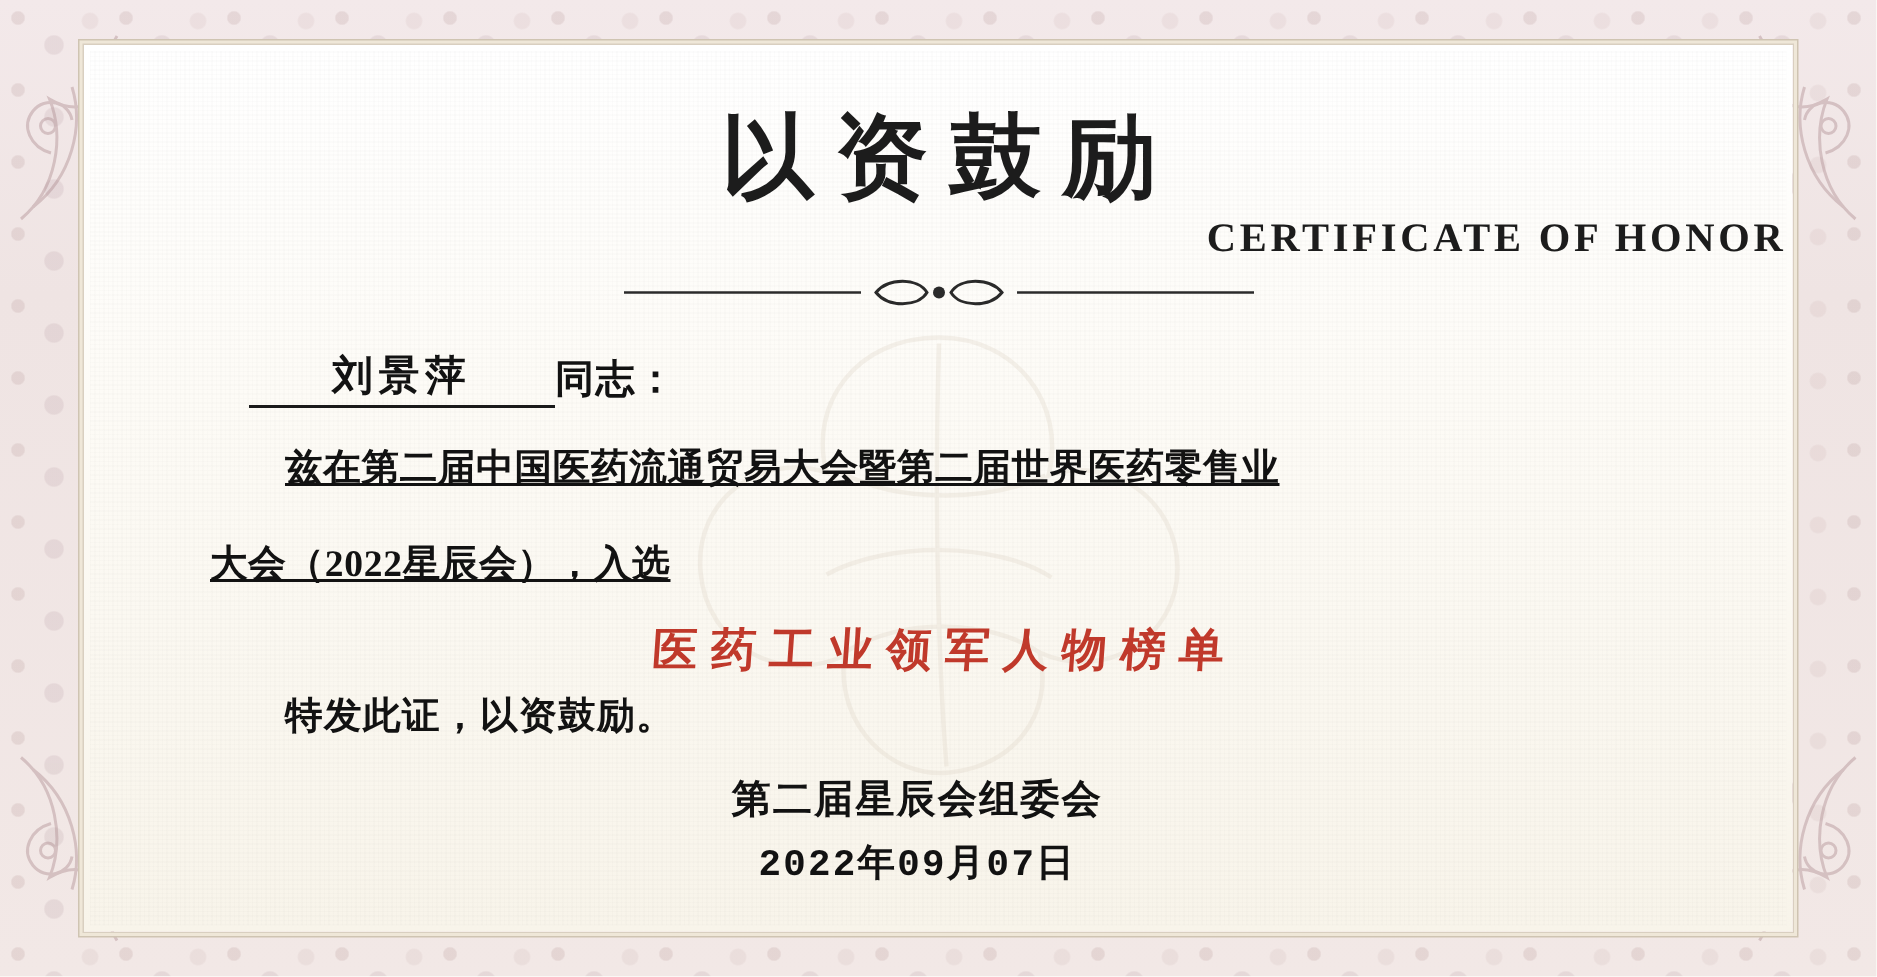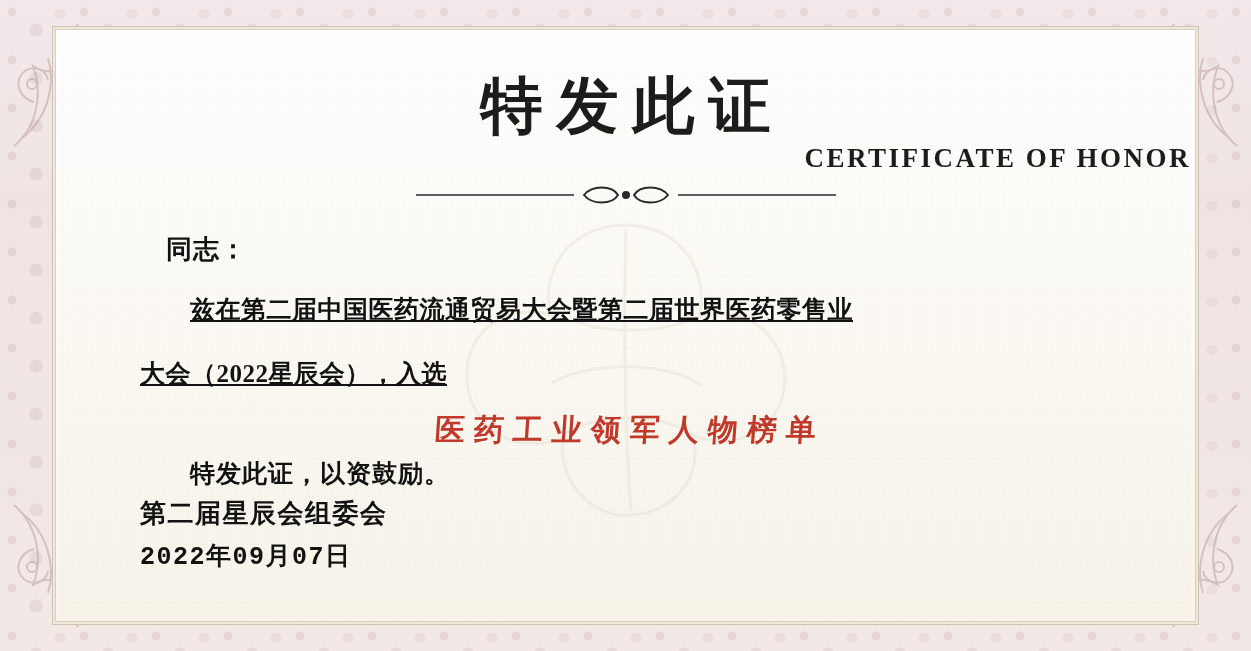--- a/index.html
+++ b/index.html
@@ -169,22 +169,22 @@
 
   .closing {
     margin-top: 6px;
     font-size: 25px;
     font-weight: bold;
     letter-spacing: 1px;
     text-indent: 50px;
   }
 
   .signature {
-    margin-top: 6px;
-    text-align: left;
+    margin-top: 22px;
+    text-align: center;
     padding-right: 28px;
   }
   .sig-org {
     font-size: 26px;
     font-weight: bold;
     letter-spacing: 1.5px;
     color: #121212;
   }
   .sig-date {
     margin-top: 8px;
@@ -263,36 +263,37 @@
                C 300 84, 266 40, 215 40 Z"></path>
       <path d="M150 130 C 186 150, 248 150, 286 132"></path>
       <path d="M140 198 C 180 176, 254 176, 290 200"></path>
       <path d="M152 250 C 190 226, 250 228, 282 250"></path>
       <path d="M215 44 C 212 140, 214 250, 220 326"></path>
     </g>
   </svg>
 
   <div class="content">
 
-    <div class="title-cn">特发此证</div>
+    <div class="title-cn">以资鼓励</div>
     <div class="title-en">CERTIFICATE OF HONOR</div>
 
     <div class="divider">
       <svg viewBox="0 0 420 22" width="420" height="22">
         <line x1="0" y1="11" x2="158" y2="11" stroke="#2a2a2a" stroke-width="1.6"></line>
         <line x1="262" y1="11" x2="420" y2="11" stroke="#2a2a2a" stroke-width="1.6"></line>
         <path d="M168 11 C 176 1, 196 1, 202 11 C 196 21, 176 21, 168 11 Z" fill="none" stroke="#2a2a2a" stroke-width="2"></path>
         <path d="M252 11 C 244 1, 224 1, 218 11 C 224 21, 244 21, 252 11 Z" fill="none" stroke="#2a2a2a" stroke-width="2"></path>
         <circle cx="210" cy="11" r="4" fill="#2a2a2a"></circle>
       </svg>
     </div>
 
     <div class="body-block">
 
       <div class="recipient-line">
+        <span class="recipient-name">刘景萍</span>
         <span class="recipient-suffix">同志：</span>
       </div>
 
       <div class="para">兹在第二届中国医药流通贸易大会暨第二届世界医药零售业</div>
       <div class="para no-indent">大会（2022星辰会），入选</div>
 
       <div class="award-line">医药工业领军人物榜单</div>
 
       <div class="closing">特发此证，以资鼓励。</div>
 

